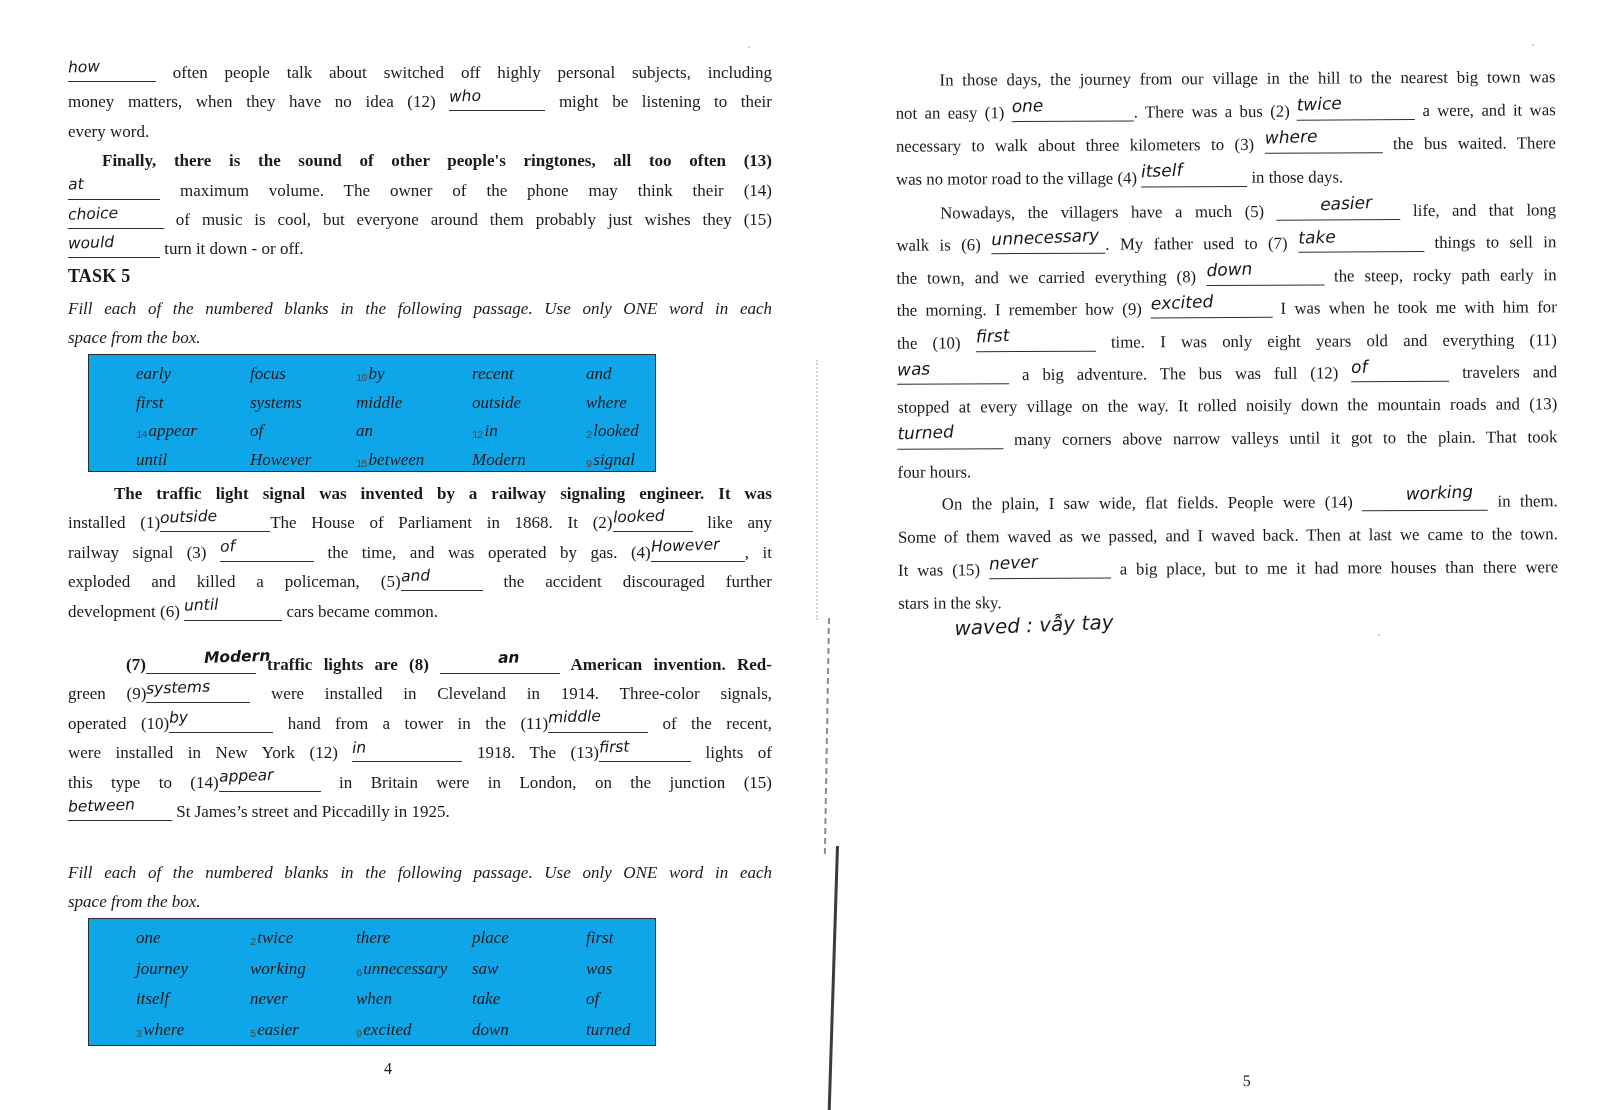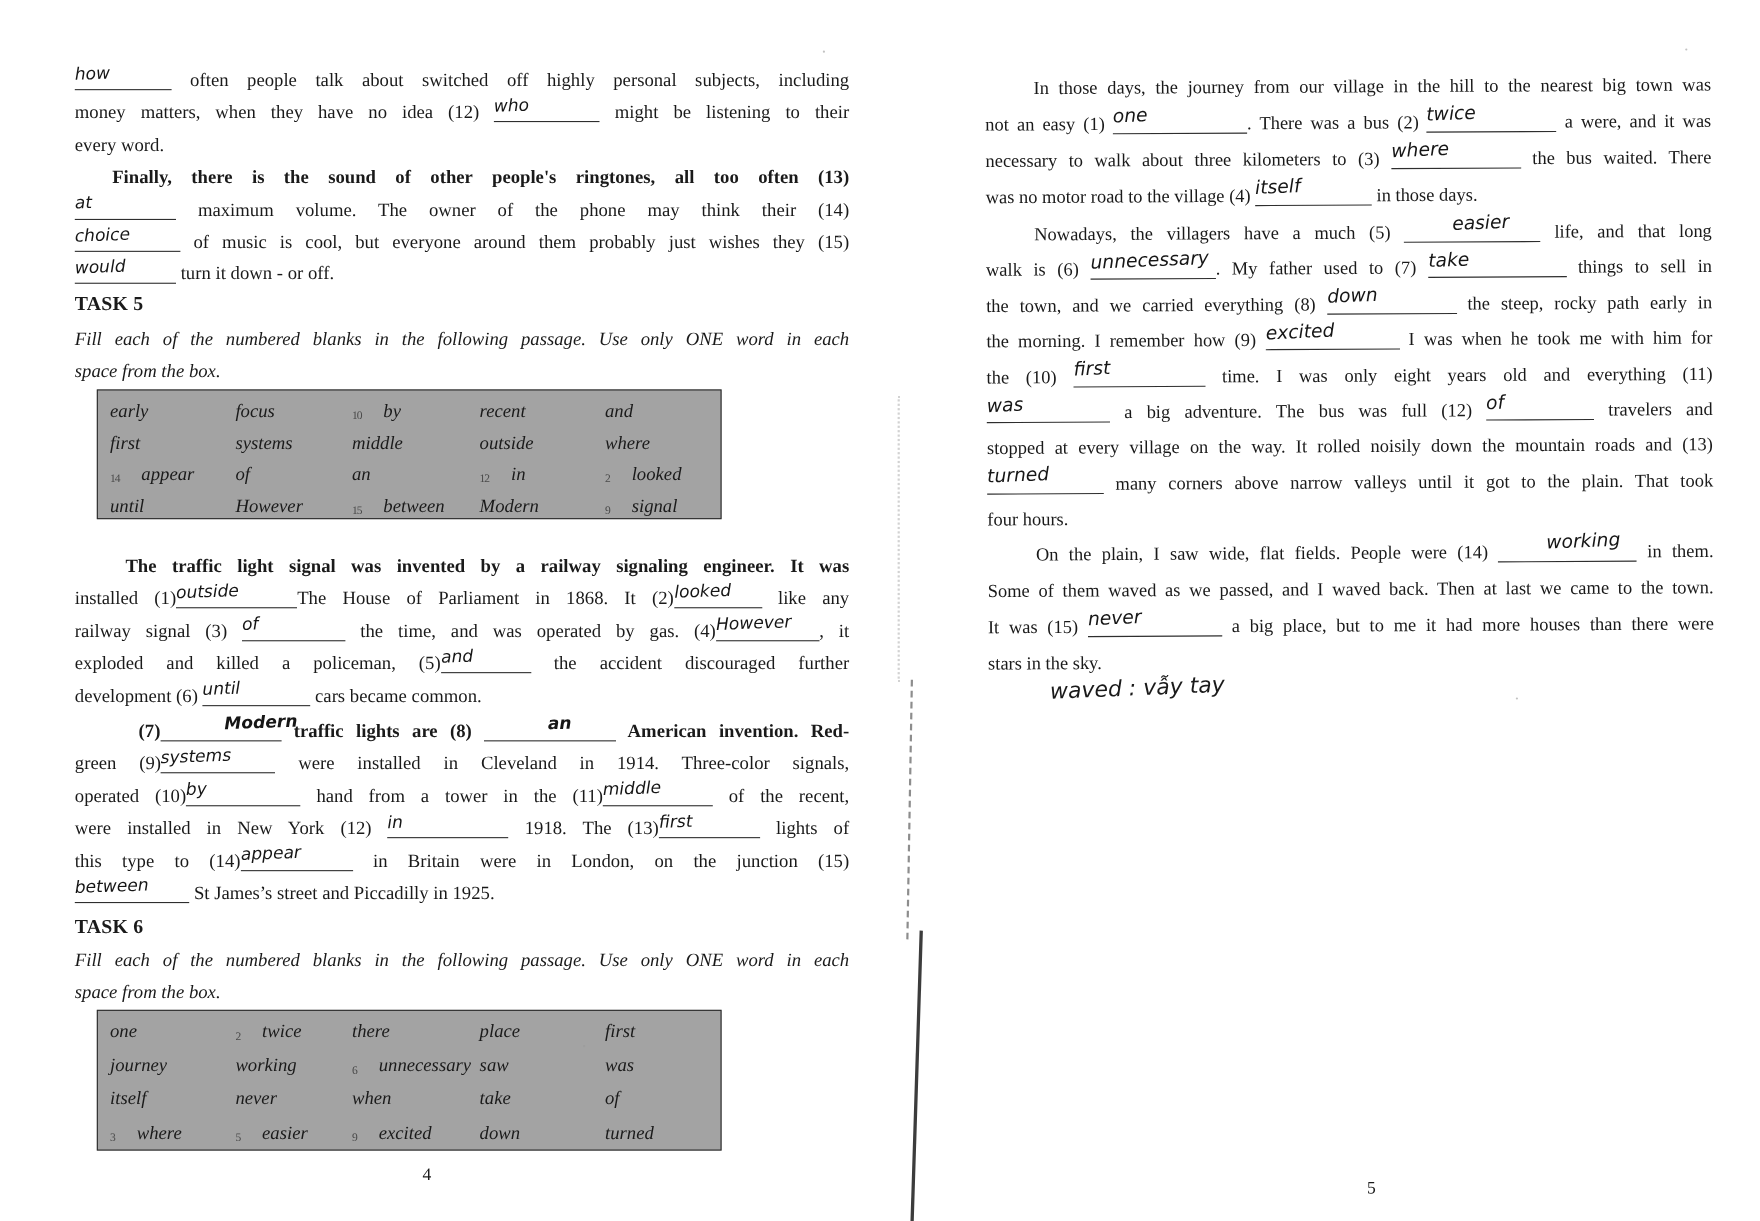--- a/index.html
+++ b/index.html
@@ -32,29 +32,29 @@
   
   .blank{display:inline-block;position:relative;border-bottom:1.3px solid #2e2e2e;
          height:19px;vertical-align:-4px;}
   .hw{position:absolute;left:0;right:0;bottom:0;text-align:center;
       font-family:"DejaVu Sans",sans-serif;font-style:italic;font-size:15.5px;
       color:#161616;transform:rotate(-2deg);white-space:nowrap;}
   #page5 .hw{font-size:17px;}
 
   
   .wordbox{position:absolute;border:1.5px solid #2b2b2b;box-sizing:border-box;
-           font-style:italic;background:#a3a3a3;}
+           font-style:italic;background:#0ea5e9;padding-left:36px;}
   #box5{left:20px;top:354px;width:568px;height:118px;padding-top:5px;}
   #box6{left:20px;top:918px;width:568px;height:128px;padding-top:4px;}
   .brow{display:grid;grid-template-columns:114px 106px 116px 114px auto;padding-left:11px;}
   #box5 .brow{height:28.5px;line-height:28.5px;}
   #box6 .brow{height:30.5px;line-height:30.5px;}
   .bcell{white-space:nowrap;}
-  .mark{font-family:Liberation Serif, serif;font-style:normal;font-size:10.5px;
-        color:#4a4a4a;margin-right:20px;position:relative;top:2px;letter-spacing:-1px;}
+  .mark{font-family:Liberation Mono, monospace;font-style:normal;font-size:10.5px;
+        color:#4a4a4a;margin-right:2px;position:relative;top:2px;letter-spacing:-1px;}
 
   .pagenum{position:absolute;font-size:16px;}
   #pagenum4{left:316px;top:1060px;}
   #pagenum5{left:342px;top:1072px;}
 
   #p5-note{position:absolute;left:56px;top:612px;font-family:"DejaVu Sans",sans-serif;
            font-style:italic;font-size:20px;color:#1a1a1a;transform:rotate(-2deg);}
 
   
   .crease-a{position:absolute;left:816px;top:360px;height:260px;width:0;
@@ -111,37 +111,36 @@
         </div>
         <div class="brow">
           <div class="bcell"><span>until</span></div>
           <div class="bcell"><span>However</span></div>
           <div class="bcell"><span class="mark">15</span><span>between</span></div>
           <div class="bcell"><span>Modern</span></div>
           <div class="bcell"><span class="mark">9</span><span>signal</span></div>
         </div>
       </div>
 
-    <div class="block" id="lp-passage1" style="top:500px">
+    <div class="block" id="lp-passage1" style="top:479px">
         <div class="line ind"><span>The traffic light signal was invented by a railway signaling engineer. It was</span></div>
         <div class="line"><span>installed (1)</span><span class="blank" style="width: 110px;"><span class="hw">outside</span></span><span>The House of Parliament in 1868. It (2)</span><span class="blank" style="width: 80px;"><span class="hw">looked</span></span><span> like any</span></div>
         <div class="line"><span>railway signal (3) </span><span class="blank" style="width: 94px;"><span class="hw">of</span></span><span> the time, and was operated by gas. (4)</span><span class="blank" style="width: 94px;"><span class="hw">However</span></span><span>, it</span></div>
         <div class="line"><span>exploded and killed a policeman, (5)</span><span class="blank" style="width: 82px;"><span class="hw">and</span></span><span> the accident discouraged further</span></div>
         <div class="line last"><span>development (6) </span><span class="blank" style="width: 98px;"><span class="hw">until</span></span><span> cars became common.</span></div>
       </div>
     <div class="block" id="lp-passage2" style="top:650px">
         <div class="line ind"><span>(7)</span><span class="blank" style="width: 110px;"><span class="hw">Modern</span></span><span> traffic lights are (8) </span><span class="blank" style="width: 120px;"><span class="hw">an</span></span><span> American invention. Red-</span></div>
         <div class="line"><span>green (9)</span><span class="blank" style="width: 104px;"><span class="hw">systems</span></span><span> were installed in Cleveland in 1914. Three-color signals,</span></div>
         <div class="line"><span>operated (10)</span><span class="blank" style="width: 104px;"><span class="hw">by</span></span><span> hand from a tower in the (11)</span><span class="blank" style="width: 100px;"><span class="hw">middle</span></span><span> of the recent,</span></div>
         <div class="line"><span>were installed in New York (12) </span><span class="blank" style="width: 110px;"><span class="hw">in</span></span><span> 1918. The (13)</span><span class="blank" style="width: 92px;"><span class="hw">first</span></span><span> lights of</span></div>
         <div class="line"><span>this type to (14)</span><span class="blank" style="width: 102px;"><span class="hw">appear</span></span><span> in Britain were in London, on the junction (15)</span></div>
         <div class="line last"><span class="blank" style="width: 104px;"><span class="hw">between</span></span><span> St James’s street and Piccadilly in 1925.</span></div>
       </div>
 
-    <div class="block heading" id="task6-title" style="top:832px">TASK 6</div>
     <div class="block instr" id="task6-instr" style="top:858px">
         <div class="line"><span>Fill each of the numbered blanks in the following passage. Use only ONE word in each</span></div>
         <div class="line last"><span>space from the box.</span></div>
       </div>
     <div class="wordbox" id="box6">
         <div class="brow">
           <div class="bcell"><span>one</span></div>
           <div class="bcell"><span class="mark">2</span><span>twice</span></div>
           <div class="bcell"><span>there</span></div>
           <div class="bcell"><span>place</span></div>

